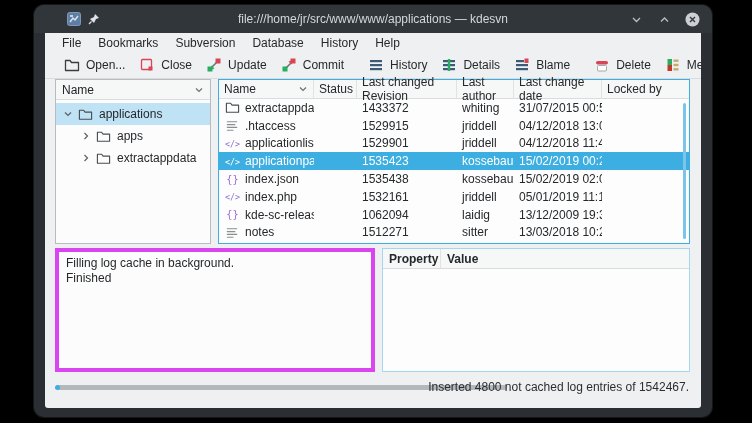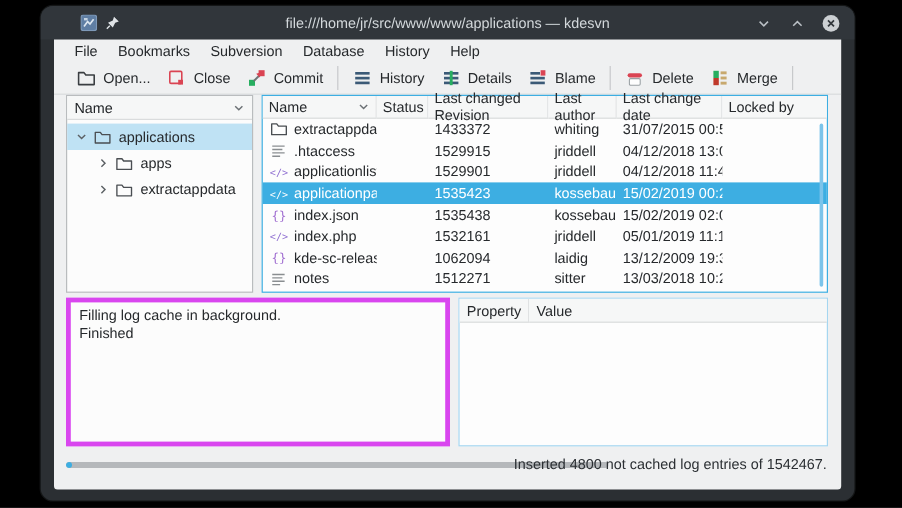--- a/index.html
+++ b/index.html
@@ -59,21 +59,21 @@
   .fl-row.selected { background:#3daee2; color:#fff; }
   .fl-row.selected .icon svg text { fill:#fff; }
   .scrollbar { position:absolute; right:3px; top:23px; width:3px; height:136px;
     background:#7cc4ea; border-radius:2px; }
 
   
   .bottom { position:absolute; left:0; top:215px; width:100%; height:124px; }
   .log-panel { position:absolute; left:10px; top:0; width:320px; height:124px;
     background:#fcfcfc; border:4px solid #d946ef; padding:4px 7px; line-height:15px; }
   .prop-panel { position:absolute; left:337px; top:0; width:308px; height:124px;
-    background:#fdfdfd; border:1px solid #a5d6f0; }
+    background:#fdfdfd; border:1px solid #a5d6f0;font-weight:bold; }
   .prop-head { display:grid; grid-template-columns:58px 1fr; }
   .prop-head .cell { height:20px; display:flex; align-items:center; padding:0 6px;
     background:#f6f7f7; border-right:1px solid #e0e2e3; border-bottom:1px solid #dadcdd; }
   .prop-head .cell:last-child { border-right:none; }
 
   
   .statusbar { position:absolute; left:0; top:344px; width:100%; height:22px;
     display:flex; align-items:center; }
   .progress { position:absolute; left:10px; top:8px; width:452px; height:5px;
     background:#b5b8bb; border-radius:3px; overflow:hidden; }
@@ -147,20 +147,31 @@
               <svg width="16" height="16" viewBox="0 0 16 16">
                 <rect x="2.5" y="2.5" width="10" height="10" rx="1" fill="none" stroke="#da4453" stroke-width="1.3"></rect>
                 <rect x="9.5" y="9.5" width="4" height="4" fill="#da4453"></rect>
               </svg>
             </span>
             <span>Close</span>
           </span>
           <span class="tbtn">
             <span class="icon">
               <svg width="16" height="16" viewBox="0 0 16 16">
+                <rect x="9.5" y="1.5" width="5" height="5" fill="#da4453"></rect>
+                <line x1="10.5" y1="5.5" x2="5.5" y2="10.5" stroke="#6f7477" stroke-width="1.6"></line>
+                <rect x="1.5" y="9.5" width="5" height="5" fill="#27ae60"></rect>
+                <path d="M8.5 11.5 L4 13 L5.5 8.5 Z" fill="#27ae60"></path>
+              </svg>
+            </span>
+            <span>Update</span>
+          </span>
+          <span class="tbtn">
+            <span class="icon">
+              <svg width="16" height="16" viewBox="0 0 16 16">
                 <rect x="1.5" y="9.5" width="5" height="5" fill="#27ae60"></rect>
                 <line x1="5.5" y1="10.5" x2="10.5" y2="5.5" stroke="#6f7477" stroke-width="1.6"></line>
                 <rect x="9.5" y="1.5" width="5" height="5" fill="#da4453"></rect>
                 <path d="M7.5 4.5 L12 3 L10.5 7.5 Z" fill="#da4453"></path>
               </svg>
             </span>
             <span>Commit</span>
           </span>
           <span class="tb-sep"></span>
           <span class="tbtn">

